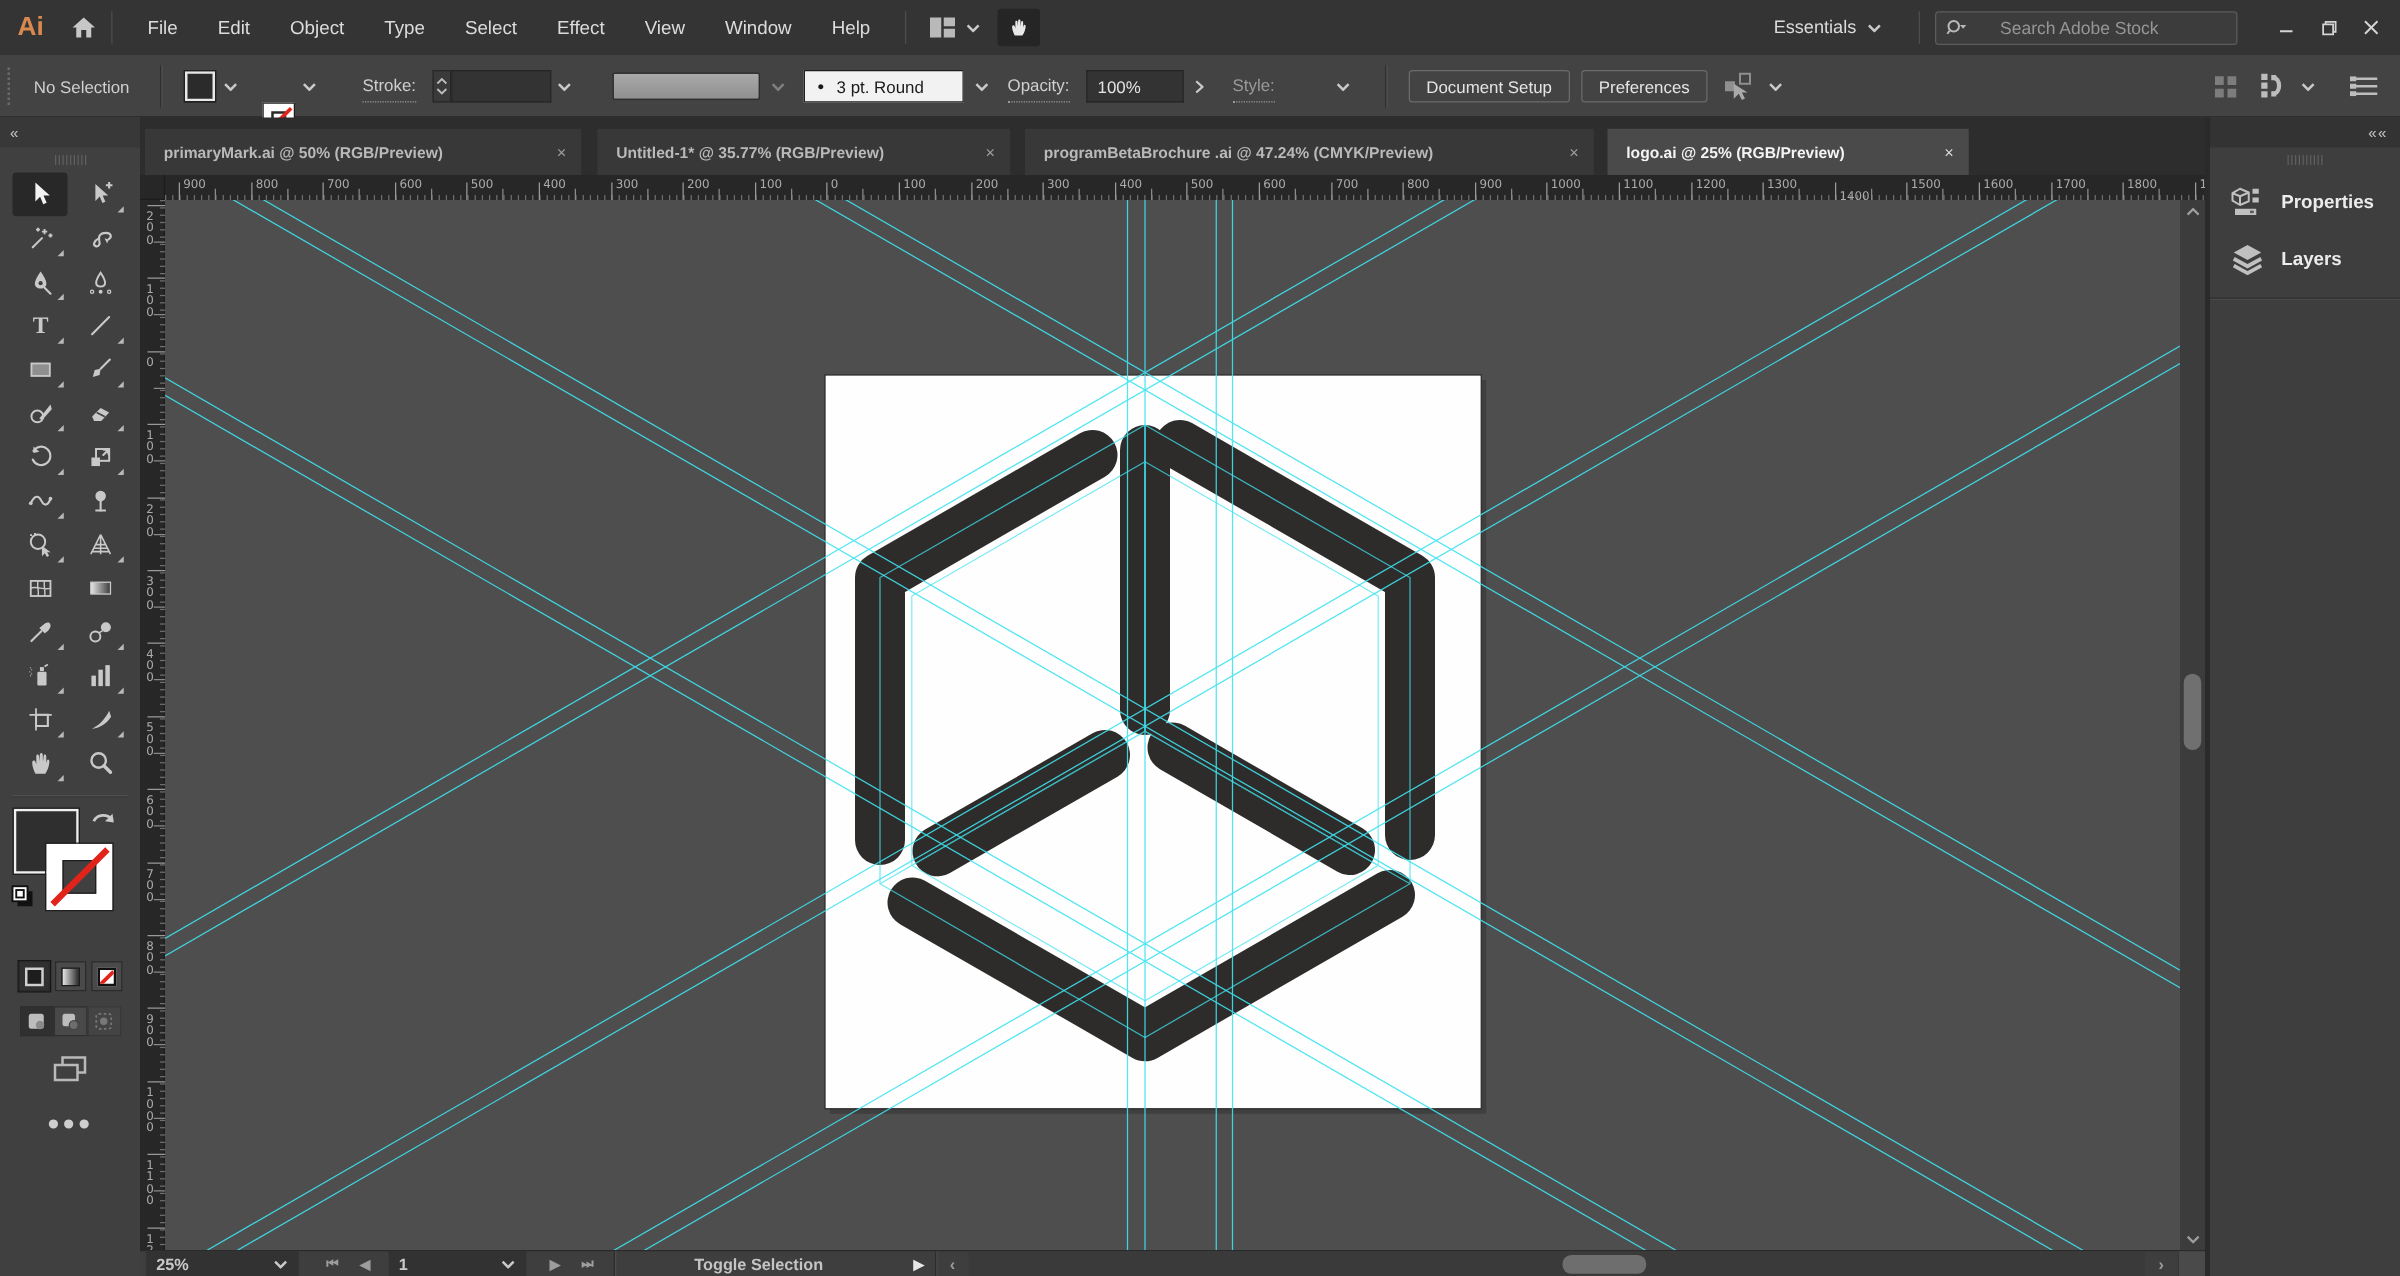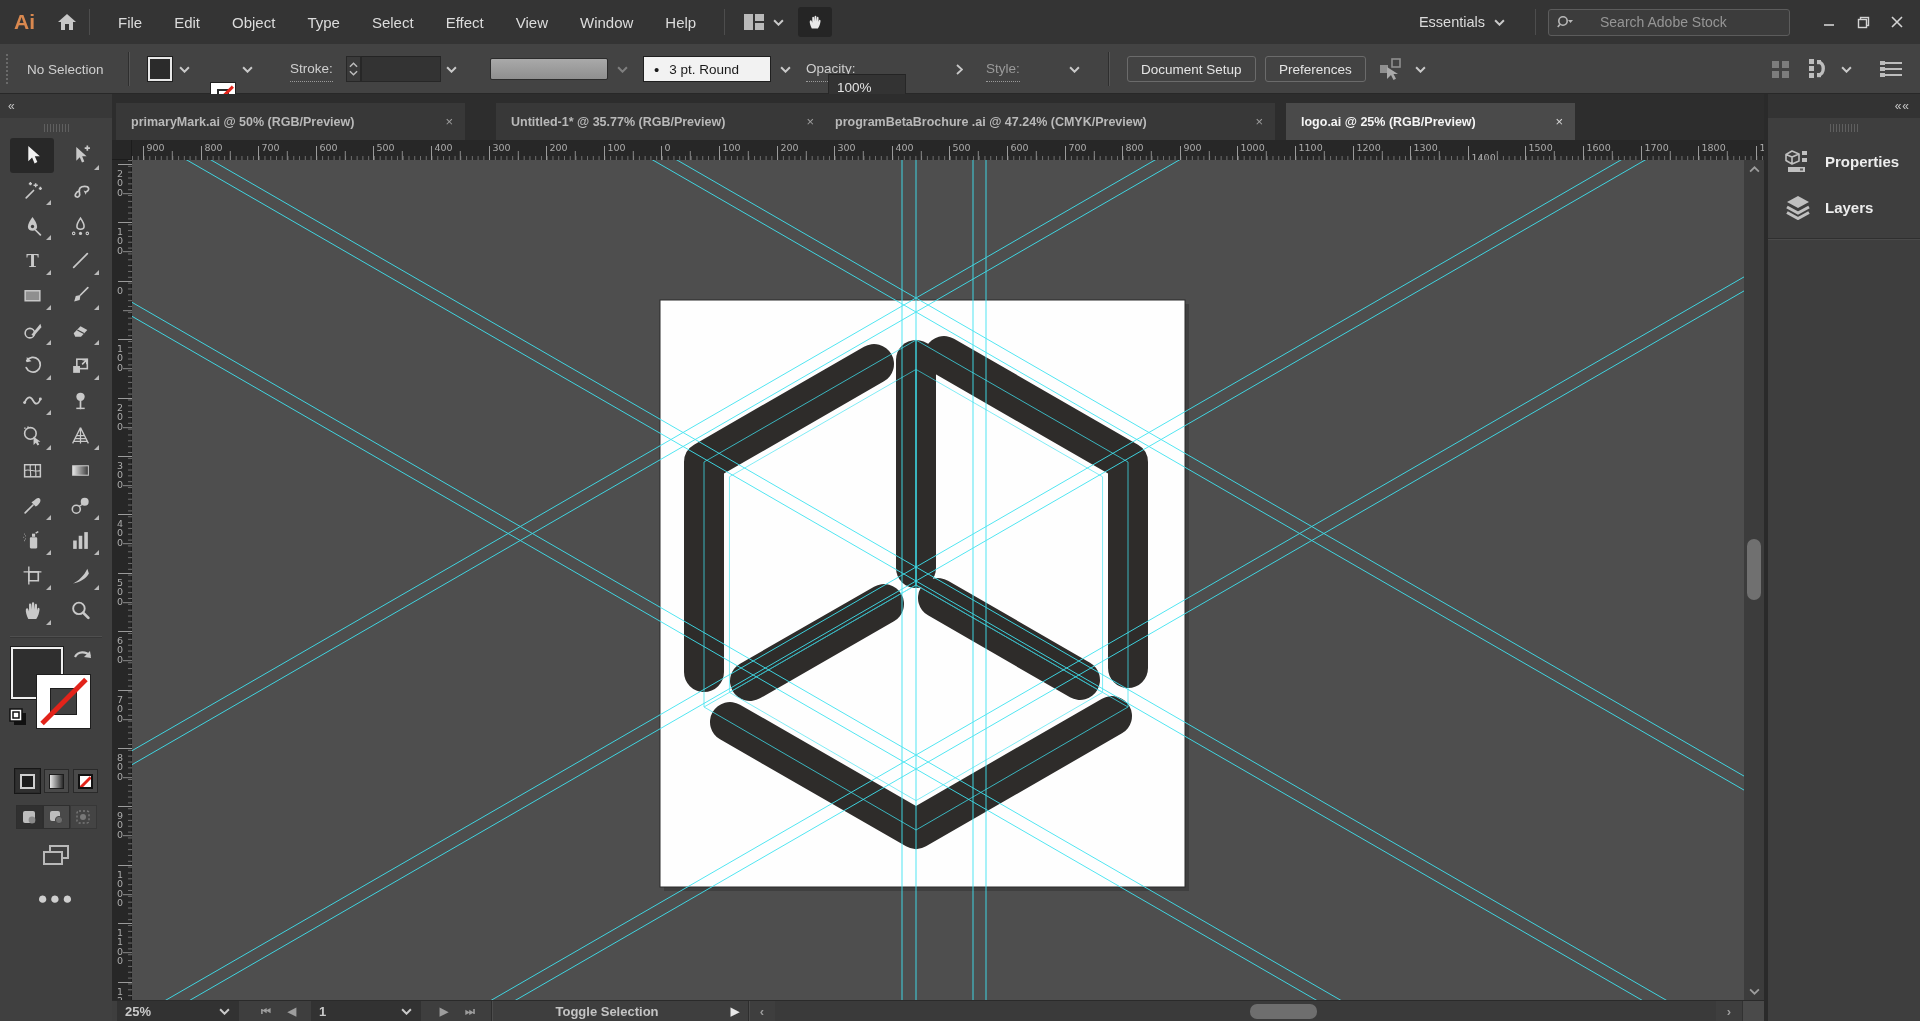--- a/index.html
+++ b/index.html
@@ -255,21 +255,21 @@
     <span class="bullet">•</span>
     <span>3 pt. Round</span>
   </span>
   <span class="abs chev-btn" style="left:775px;">
       <svg class="chev" viewBox="0 0 10 6">
         <path d="M1,1 L5,5 L9,1"></path>
       </svg>
     </span>
 
   <span class="abs cb-label dotted-u" style="left:806px;">Opacity:</span>
-  <span class="abs field" style="left:828px; width:78px;margin-top:18px;">100%</span>
+  <span class="abs field" style="left:869px; width:78px;">100%</span>
   <span class="abs chev-btn" style="left:949px;">
     <svg width="7" height="11" viewBox="0 0 7 11">
         <path d="M1,1 L6,5.5 L1,10" stroke="#c9c9c9" stroke-width="1.8" fill="none"></path>
       </svg>
   </span>
 
   <span class="abs cb-label dotted-u" style="left:986px; color:#9a9a9a;">Style:</span>
   <span class="abs swatch-box" style="left:1037px; background:#f4f4f4;"></span>
   <span class="abs chev-btn" style="left:1064px;">
       <svg class="chev" viewBox="0 0 10 6">
@@ -329,21 +329,21 @@
         <rect x="0" y="12" width="5" height="4" fill="#bdbdbd"></rect>
       </svg>
   </span>
 </div>
 
 <div id="tabbar">
     <div class="tab" style="left: 4px; width: 349px;">
       <span style="overflow: hidden; white-space: nowrap;">primaryMark.ai @ 50% (RGB/Preview)</span>
       <span class="close">×</span>
     </div>
-    <div class="tab" style="left: 384px; width: 330px; text-align: center;">
+    <div class="tab" style="left: 366px; width: 330px; text-align: center;">
       <span style="overflow: hidden; white-space: nowrap;">Untitled-1* @ 35.77% (RGB/Preview)</span>
       <span class="close">×</span>
     </div>
     <div class="tab" style="left: 708px; width: 455px;">
       <span style="overflow: hidden; white-space: nowrap;">programBetaBrochure .ai @ 47.24% (CMYK/Preview)</span>
       <span class="close">×</span>
     </div>
     <div class="tab active" style="left: 1174px; width: 289px;">
       <span style="overflow: hidden; white-space: nowrap;">logo.ai @ 25% (RGB/Preview)</span>
       <span class="close">×</span>

